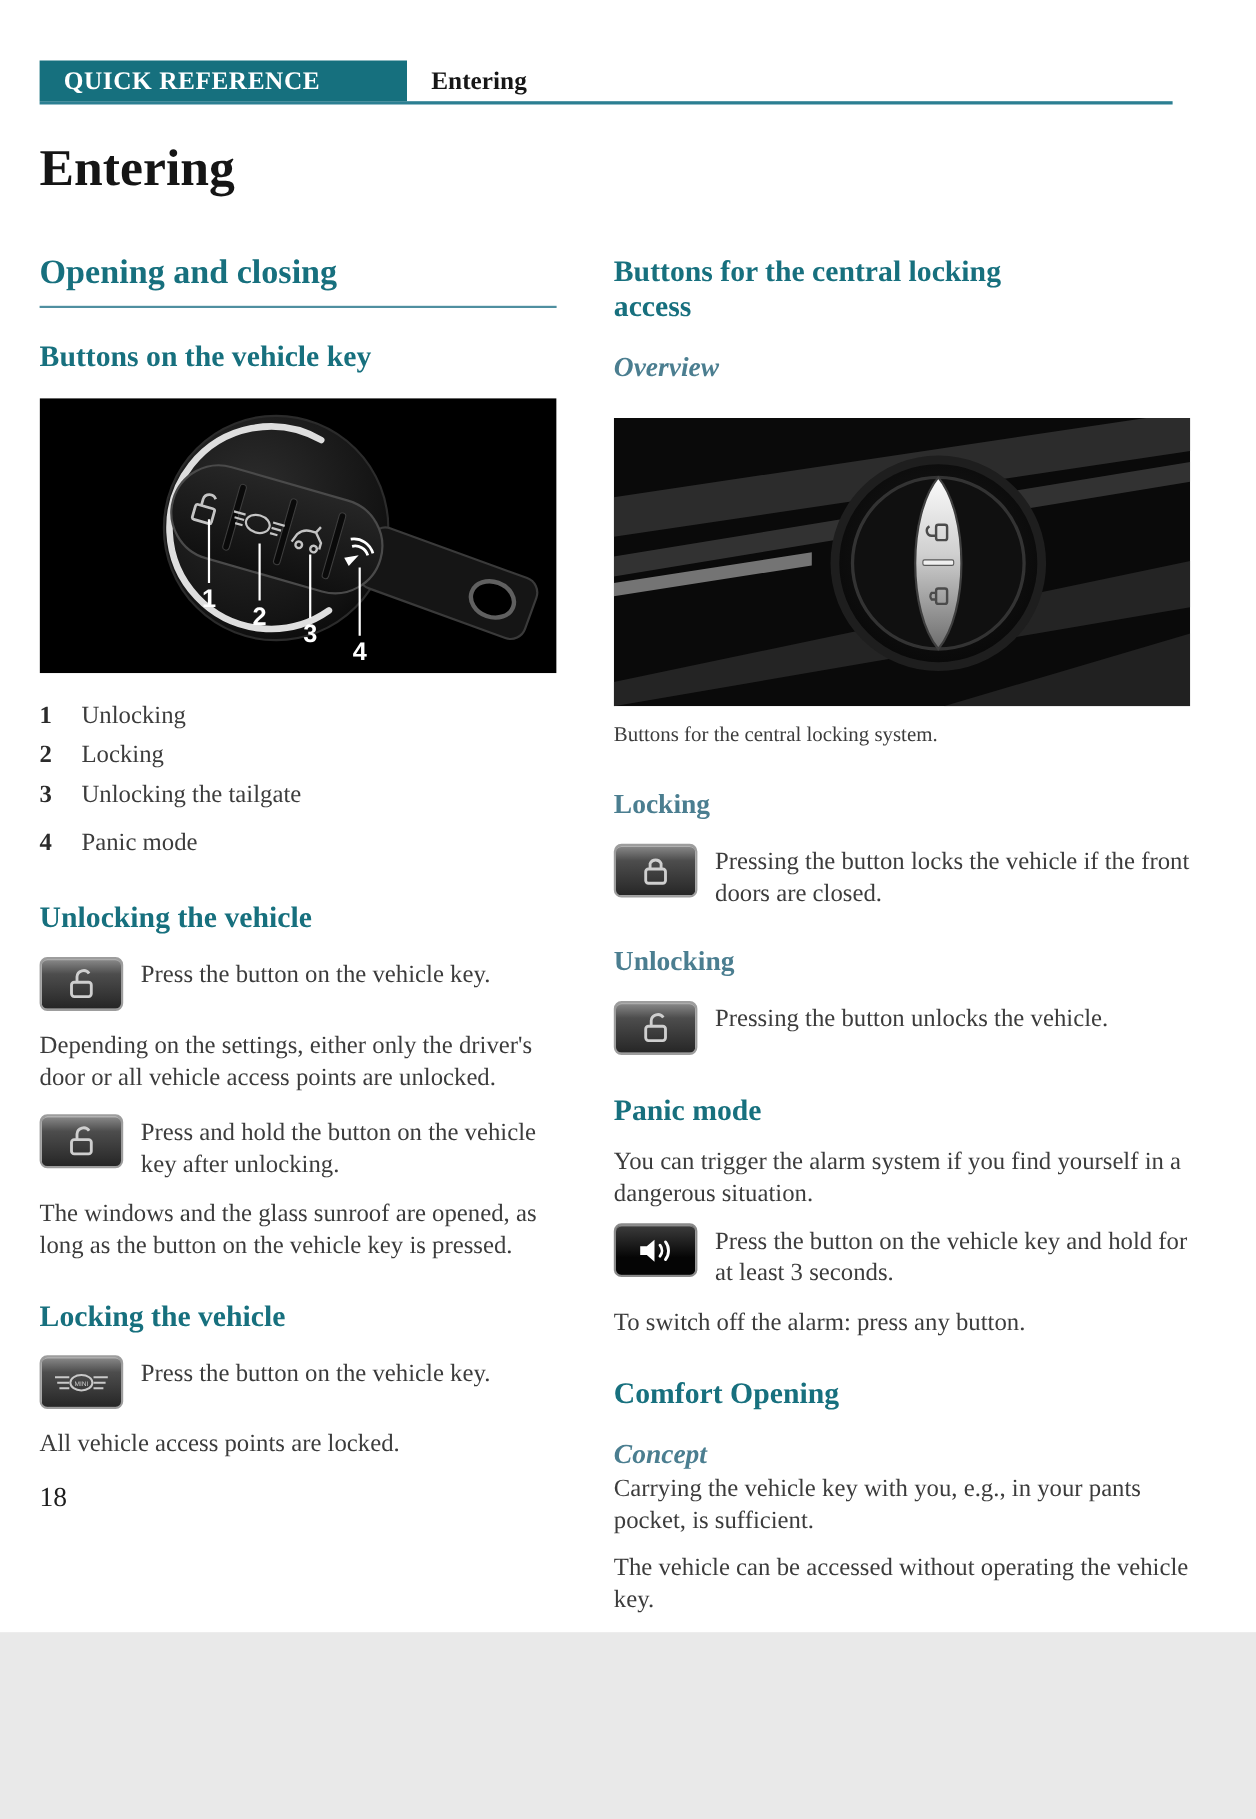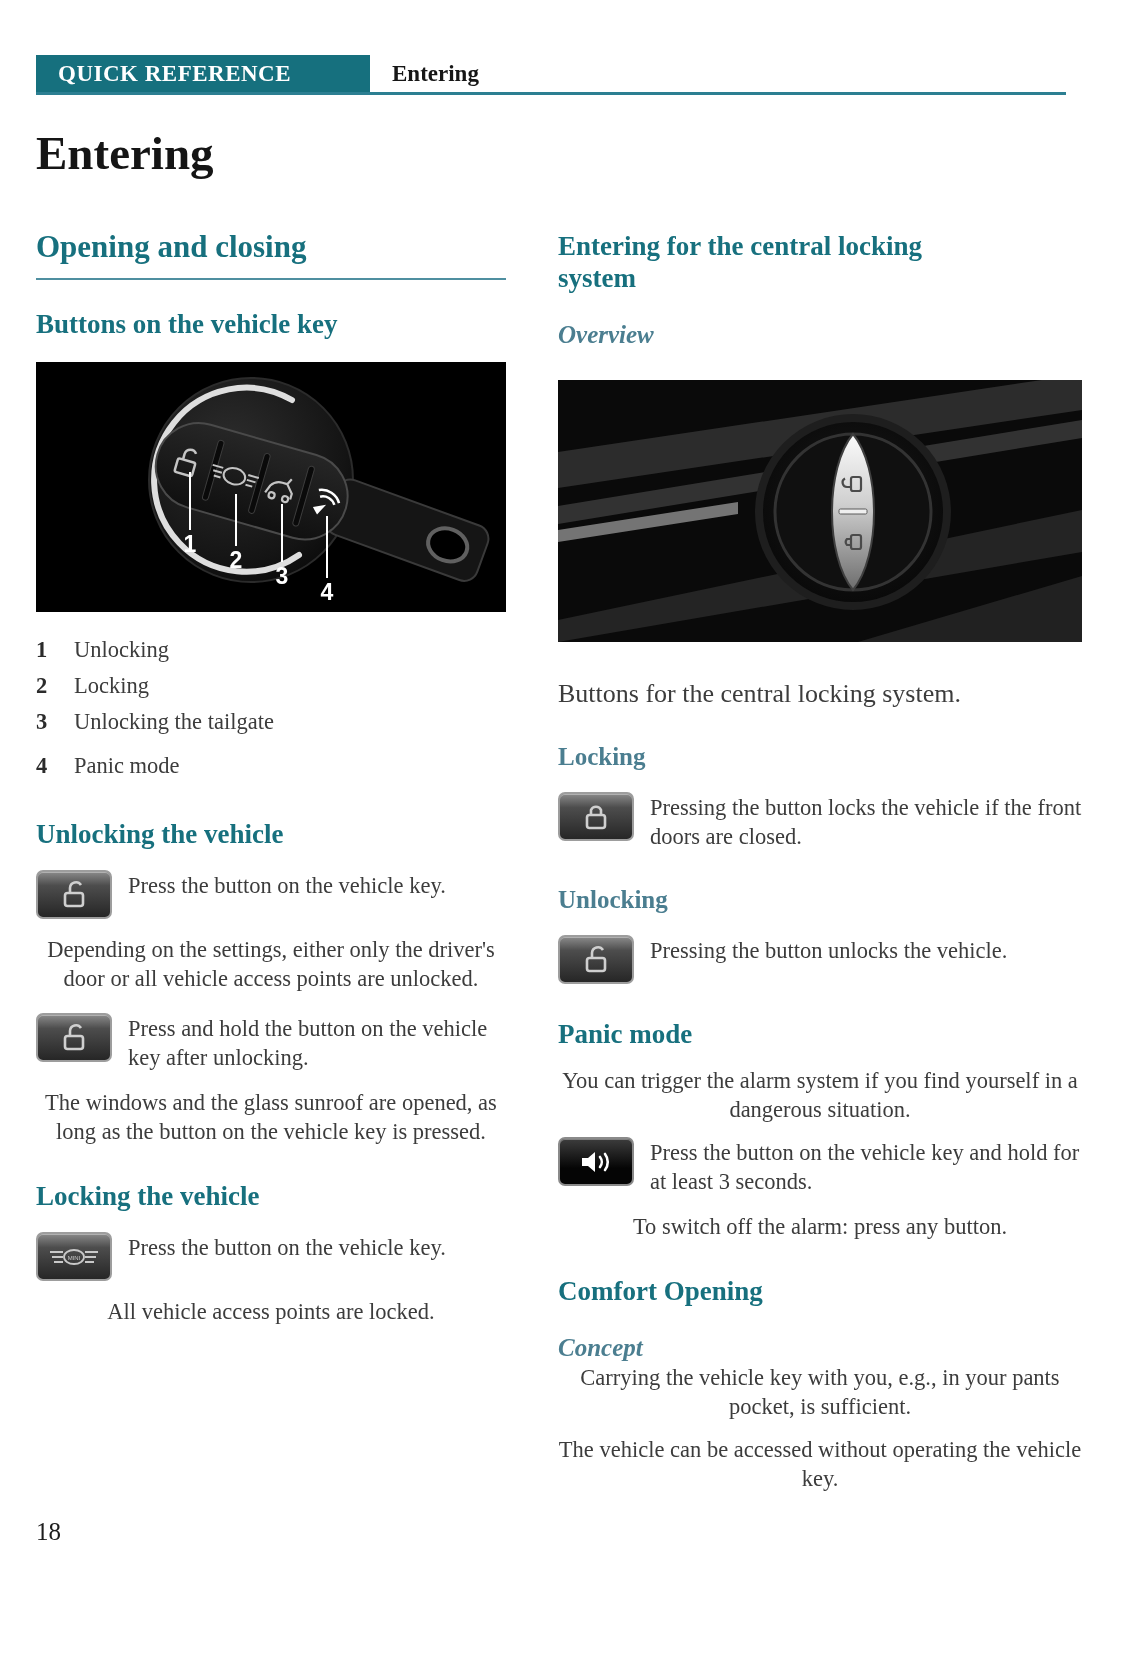--- a/index.html
+++ b/index.html
@@ -1,39 +1,39 @@
 <!DOCTYPE html>
 <html><head>
 <meta charset="utf-8">
 <style>
   html,body{margin:0;padding:0;background:#e9e9e9;}
   .page{
-    position:relative;width:1142px;height:1654px;background:#ffffff;
+    position:relative;width:1142px;height:1484px;background:#ffffff;
     font-family:"Liberation Serif","DejaVu Serif",serif;color:#3c3c3c;
     overflow:hidden;margin:0 auto;
   }
   
   .header{position:absolute;top:55px;left:36px;width:1030px;border-bottom:3px solid #2c7f92;display:flex;align-items:stretch;height:37px;}
   .kicker{background:#16707E;color:#fff;font-weight:bold;font-size:23px;letter-spacing:.5px;
     display:flex;align-items:center;padding:0 22px;width:334px;box-sizing:border-box;}
   .header-section{display:flex;align-items:center;margin-left:22px;font-weight:bold;font-size:23px;color:#161616;}
   
   .title{position:absolute;top:128px;left:36px;font-size:47px;font-weight:bold;color:#151515;line-height:1.1;}
   
   .cols{position:absolute;top:230px;left:36px;display:flex;gap:52px;}
   .col-l{width:470px;}
   .col-r{width:524px;}
   h2,h3,h4{margin:0;font-weight:bold;}
   .h2{font-size:31px;color:#17707E;line-height:34px;padding-bottom:14px;border-bottom:2px solid #4f8fa0;margin-bottom:28px;}
   .h3{font-size:27px;color:#17707E;line-height:32px;}
   .h4{font-size:25px;color:#4B7E90;line-height:30px;}
   .mt-lg{margin-top:34px;}
   .mt-md{margin-top:26px;font-style:italic;}
-  p.body{font-size:22.5px;line-height:29px;margin:0 0 13px 0;text-align:center;}
-  .caption{font-size:26px;line-height:29px;margin:37px 0 0 0;}
+  p.body{font-size:22.5px;line-height:29px;margin:0 0 13px 0;}
+  .caption{font-size:19px;line-height:29px;margin:12px 0 0 0;}
   
   .legend{margin-top:20px;margin-bottom:34px;}
   .legend-row{display:flex;font-size:22.5px;line-height:36px;}
   .legend-num{font-weight:bold;width:38px;flex:none;color:#2b2b2b;}
   .legend-row.gap{margin-top:8px;}
   
   .step{display:flex;gap:16px;margin:20px 0 16px 0;justify-content:center;}
   .btn{width:72px;height:45px;flex:none;border-radius:7px;border:2px solid #9d9d9d;
     background:linear-gradient(180deg,#8a8a8a 0%,#4d4d4d 30%,#262626 100%);
     box-shadow:inset 0 1px 0 rgba(255,255,255,.35);
@@ -187,21 +187,21 @@
           </svg>
         </span>
         <div class="step-text">Press the button on the vehicle key.</div>
       </div>
 
       <p class="body">All vehicle access points are locked.</p>
     </div>
 
     <div class="col-r">
 
-      <h3 class="h3" style="width:420px;">Entering for the central locking system</h3>
+      <h3 class="h3" style="width:420px;">Buttons for the central locking access</h3>
 
       <h4 class="h4 mt-md">Overview</h4>
 
       <svg class="photo" width="524" height="262" viewBox="0 0 524 262" style="margin-top:30px;">
         <defs>
           <linearGradient id="chromeg" x1="0" y1="0" x2="0" y2="1">
             <stop offset="0%" stop-color="#fbfbfb"></stop>
               <stop offset="45%" stop-color="#cfcfcf"></stop>
               <stop offset="100%" stop-color="#6d6d6d"></stop>
           </linearGradient>

